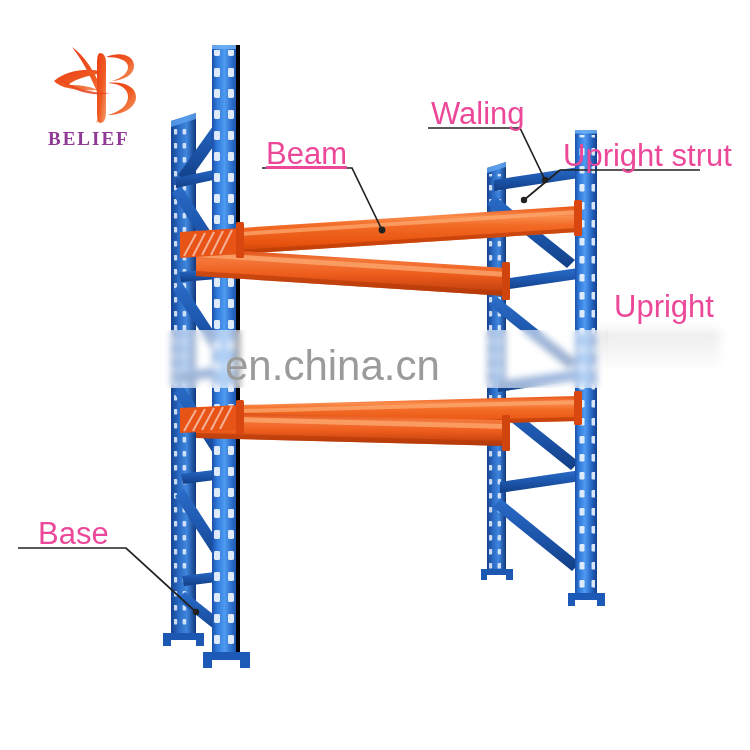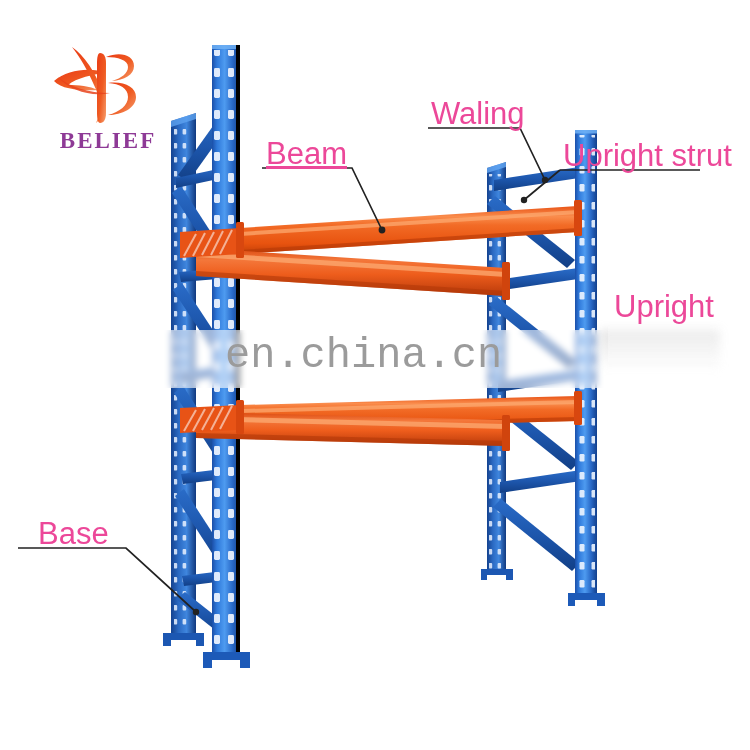--- a/index.html
+++ b/index.html
@@ -16,24 +16,24 @@
   }
   #stage svg{position:absolute;left:0;top:0;}
 
   
   .logo-wrap{
     position:absolute;left:40px;top:33px;width:130px;height:130px;
   }
   .logo-mark{position:absolute;left:0;top:0;width:120px;height:95px;}
   .logo-text{
     position:absolute;left:8px;top:95px;width:120px;
-    text-align:center;
+    text-align:left;
     font-family:"Liberation Serif", serif;
     font-weight:bold;
-    font-size:23px;
+    font-size:19px;
     letter-spacing:2px;
     color:#8e3a96;
   }
 
   
   .callout{
     position:absolute;
     font-family:"Liberation Sans", sans-serif;
     font-size:31px;
     color:#ec4899;
@@ -42,22 +42,22 @@
   }
   #label-beam{left:266px;top:138px;text-decoration:underline;}
   #label-waling{left:431px;top:98px;}
   #label-inclined{left:563px;top:140px;}
   #label-upright{left:614px;top:291px;}
   #label-base{left:38px;top:518px;text-align:center;}
 
   
   .watermark{
     position:absolute;
-    left:225px;top:332px;
-    font-family:Liberation Mono, monospace;
+    left:225px;top:342px;
+    font-family:Liberation Sans, sans-serif;
     font-size:42px;
     color:#9b9b9b;
     letter-spacing:0px;
     white-space:nowrap;
     pointer-events:none;
   }
   .wm-band{
     position:absolute;left:0;top:330px;width:750px;height:58px;
     background:rgba(255,255,255,0.58);
     backdrop-filter:blur(3px);

